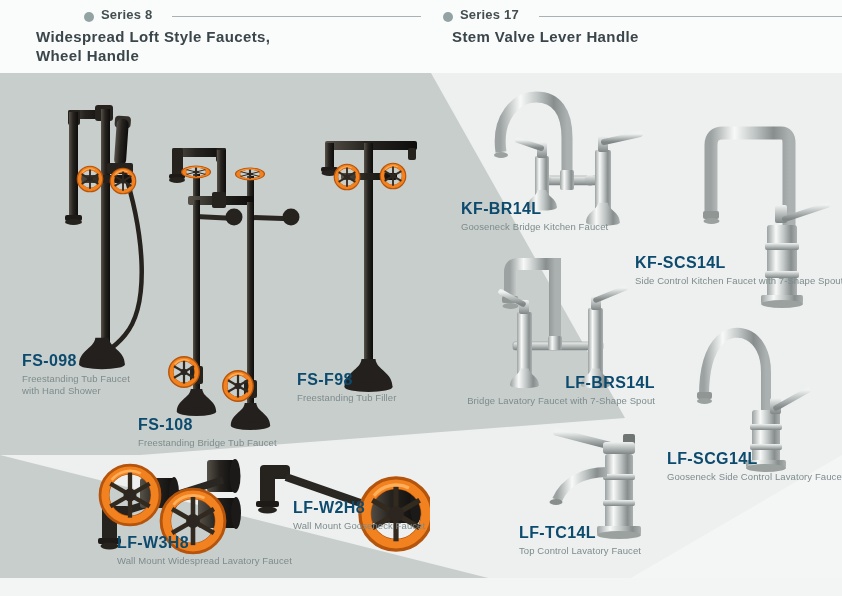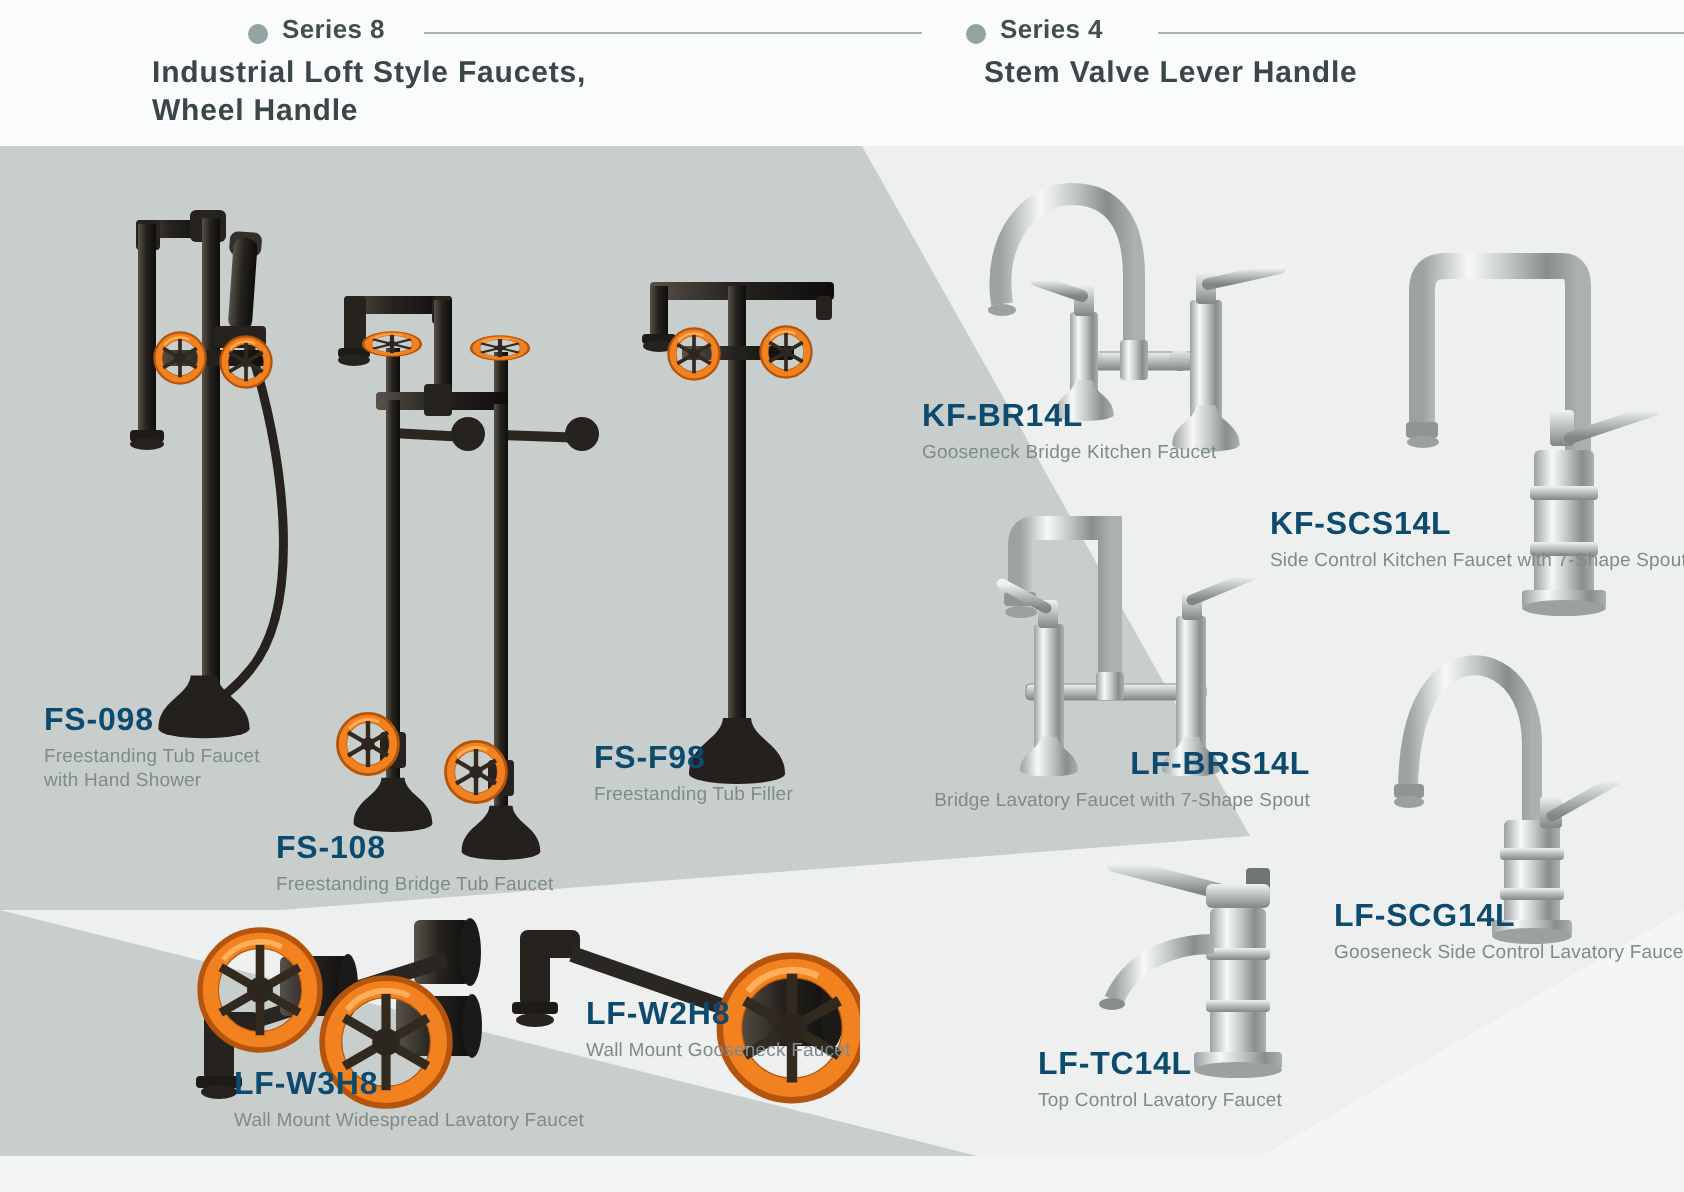--- a/index.html
+++ b/index.html
@@ -1,20 +1,20 @@
 <!DOCTYPE html>
 <html><head>
 <meta charset="utf-8">
 <style>
   html,body{margin:0;padding:0;background:#dfe3e2;}
   .page{position:relative;width:842px;height:596px;overflow:hidden;background:#edf0ef;
         font-family:"Liberation Sans", sans-serif;}
   .header-band{position:absolute;left:0;top:0;width:842px;height:73px;background:#fafbfb;}
   .bg-svg{position:absolute;left:0;top:0;}
-  .series-head{position:absolute;top:0;height:73px;margin-left:40px;}
+  .series-head{position:absolute;top:0;height:73px;}
   .series-dot{position:absolute;width:10px;height:10px;border-radius:50%;background:#93a3a4;}
   .series-label{position:absolute;font-size:13px;font-weight:600;color:#424e50;letter-spacing:.2px;}
   .series-line{position:absolute;height:1px;background:#a8b2b2;}
   .series-title{position:absolute;font-size:15px;font-weight:bold;color:#3a464a;
                 line-height:19px;letter-spacing:.4px;}
   .plabel{position:absolute;}
   .pcode{font-size:16px;color:#0c4a6e;letter-spacing:.4px;font-weight:bold;}
   .pdesc{font-size:9.5px;color:#7e8b8c;line-height:12px;margin-top:3px;letter-spacing:.1px;}
   .fx{position:absolute;}
 </style>
@@ -67,28 +67,28 @@
     <polygon points="0,455 560,596 0,596" fill="#c8cecc"></polygon>
     <polygon points="600,596 842,455 842,596" fill="rgba(255,255,255,0.42)"></polygon>
     <rect x="0" y="578" width="842" height="18" fill="#f2f5f4"></rect>
   </svg>
 
   <div class="series-head" style="left:0;width:421px;">
     <span class="series-dot" style="left:84px;top:12px;"></span>
     <span class="series-label" style="left:101px;top:7px;">Series 8</span>
     <span class="series-line" style="left:172px;top:16px;width:249px;"></span>
     <div class="series-title" style="left:36px;top:27px;">
-      <div>Industrial Loft Style Faucets,</div>
+      <div>Widespread Loft Style Faucets,</div>
       <div>Wheel Handle</div>
     </div>
   </div>
 
   <div class="series-head" style="left:421px;width:421px;">
     <span class="series-dot" style="left:22px;top:12px;"></span>
-    <span class="series-label" style="left:39px;top:7px;">Series 4</span>
+    <span class="series-label" style="left:39px;top:7px;">Series 17</span>
     <span class="series-line" style="left:118px;top:16px;width:303px;"></span>
     <div class="series-title" style="left:31px;top:27px;">
       <div>Stem Valve Lever Handle</div>
     </div>
   </div>
 
   <svg class="fx" style="left:55px;top:95px;" width="200" height="290">
     <rect x="13" y="15" width="38" height="9" rx="2" fill="url(#gblk)"></rect>
     <rect x="13" y="15" width="12" height="15" rx="2" fill="#26221e"></rect>
     <rect x="14" y="17" width="9" height="105" fill="url(#gblk)"></rect>

